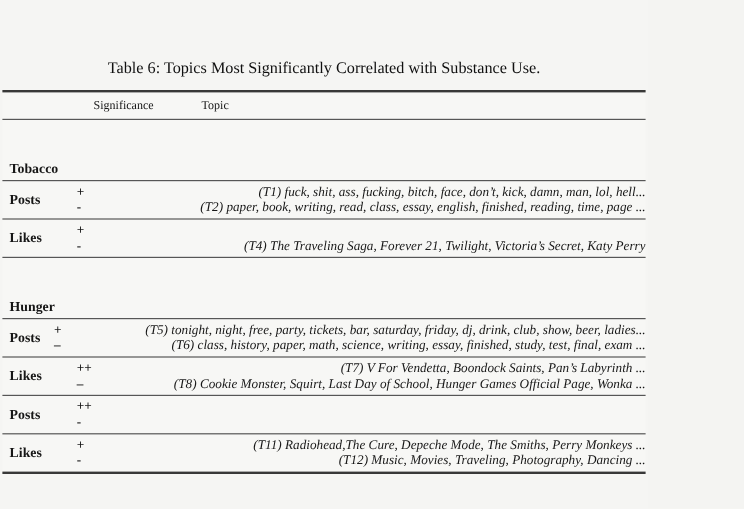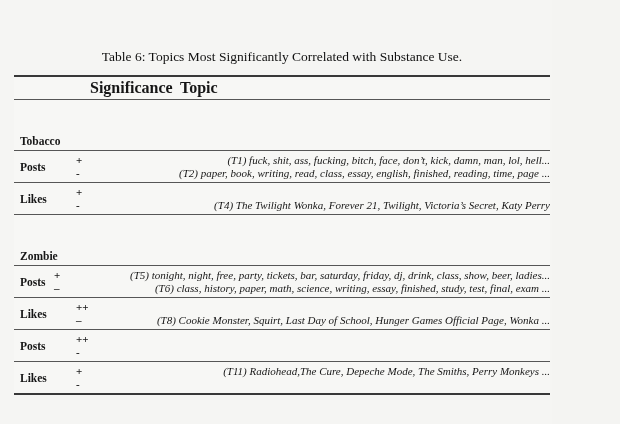--- a/index.html
+++ b/index.html
@@ -3,41 +3,41 @@
 <meta charset="utf-8">
 <style>
   html,body { margin:0; padding:0; }
   body {
     width:620px; height:424px;
     background:#f4f4f2;
     font-family:"Liberation Serif", serif;
     color:#161616;
     -webkit-font-smoothing:antialiased;
   }
-  .canvas { position:relative; width:540px; height:424px; overflow:hidden; background:#f5f5f3;padding-left:12px; }
+  .canvas { position:relative; width:540px; height:424px; overflow:hidden; background:#f5f5f3; }
 
   .caption {
     padding-top:49px;
     text-align:center;
     font-size:13.5px;
     color:#101010;
   }
 
   .paper-table {
     margin:10px 2px 0 2px;
     border-top:2px solid #383838;
     border-bottom:2px solid #383838;
     background:#f7f7f5;
   }
 
   .hdr-row {
     display:flex; align-items:center;
     height:22px;
     border-bottom:1.5px solid #565656;
-    font-weight:bold; font-size:16px;gap:14px;
+    font-weight:normal; font-size:10px;gap:14px;
   }
   .col-label { width:60px; padding-left:6px; box-sizing:border-box; }
   .col-sig   { width:78px; box-sizing:border-box; padding-left:2px; }
   .col-topic { flex:1; }
 
   .section-row {
     display:flex; align-items:center;
     height:19px;
     border-bottom:1.5px solid #565656;
     font-weight:bold; font-size:11.5px;
@@ -99,43 +99,44 @@
           </div>
         </div>
         <div class="group">
           <div class="group-label">Likes</div>
           <div class="group-lines">
             <div class="line">
               <div class="line-sig">+</div>
             </div>
             <div class="line">
               <div class="line-sig">-</div>
-              <div class="line-topic">(T4) The Twilight Wonka, Forever 21, Twilight, Victoria’s Secret, Katy Perry</div>
+              <div class="line-topic">(T4) The Traveling Saga, Forever 21, Twilight, Victoria’s Secret, Katy Perry</div>
             </div>
           </div>
         </div>
-        <div class="section-row">Zombie</div>
+        <div class="section-row">Hunger</div>
         <div class="group">
           <div class="group-label">Posts</div>
           <div class="group-lines">
             <div class="line">
               <div class="line-sig">+</div>
-              <div class="line-topic">(T5) tonight, night, free, party, tickets, bar, saturday, friday, dj, drink, class, show, beer, ladies...</div>
+              <div class="line-topic">(T5) tonight, night, free, party, tickets, bar, saturday, friday, dj, drink, club, show, beer, ladies...</div>
             </div>
             <div class="line">
               <div class="line-sig">–</div>
               <div class="line-topic">(T6) class, history, paper, math, science, writing, essay, finished, study, test, final, exam ...</div>
             </div>
           </div>
         </div>
         <div class="group">
           <div class="group-label">Likes</div>
           <div class="group-lines">
             <div class="line">
               <div class="line-sig">++</div>
+              <div class="line-topic">(T7) V For Vendetta, Boondock Saints, Pan’s Labyrinth ...</div>
             </div>
             <div class="line">
               <div class="line-sig">–</div>
               <div class="line-topic">(T8) Cookie Monster, Squirt, Last Day of School, Hunger Games Official Page, Wonka ...</div>
             </div>
           </div>
         </div>
         <div class="group">
           <div class="group-label">Posts</div>
           <div class="group-lines">
@@ -149,19 +150,20 @@
         </div>
         <div class="group last">
           <div class="group-label">Likes</div>
           <div class="group-lines">
             <div class="line">
               <div class="line-sig">+</div>
               <div class="line-topic">(T11) Radiohead,The Cure, Depeche Mode, The Smiths, Perry Monkeys ...</div>
             </div>
             <div class="line">
               <div class="line-sig">-</div>
+              <div class="line-topic">(T12) Music, Movies, Traveling, Photography, Dancing ...</div>
             </div>
           </div>
         </div>
       </div>
   </div>
 
 </div>
 
 </body></html>

